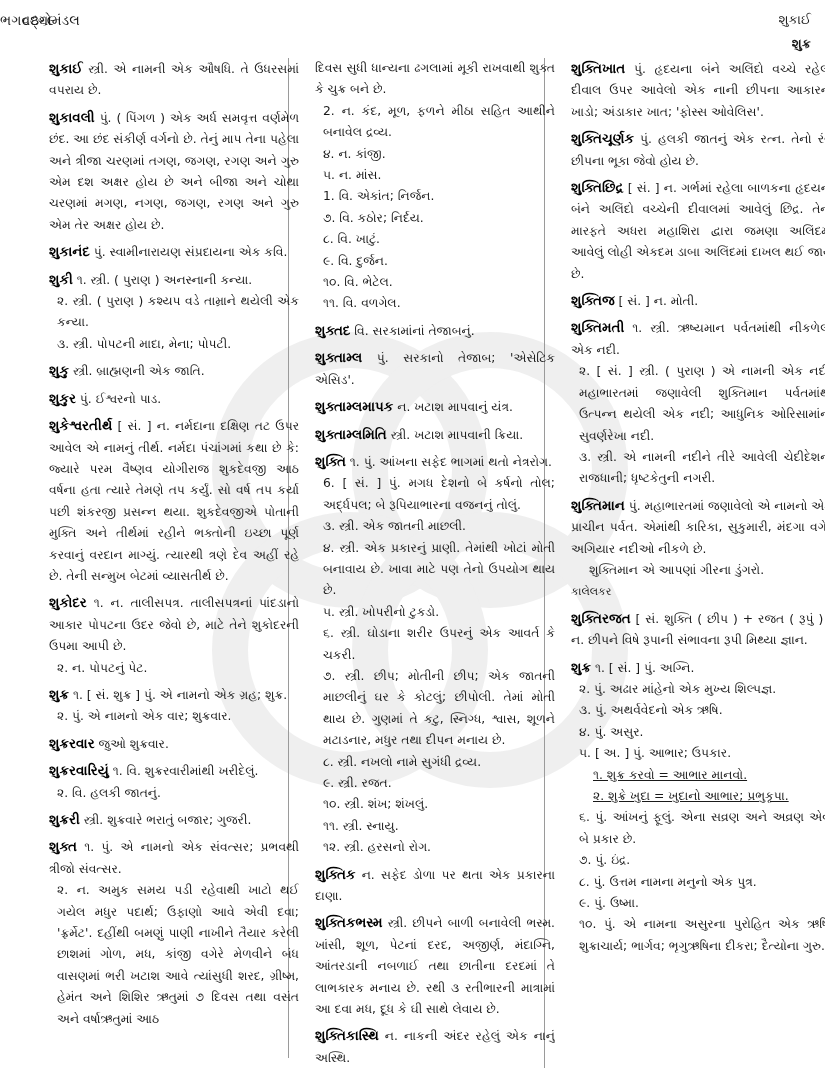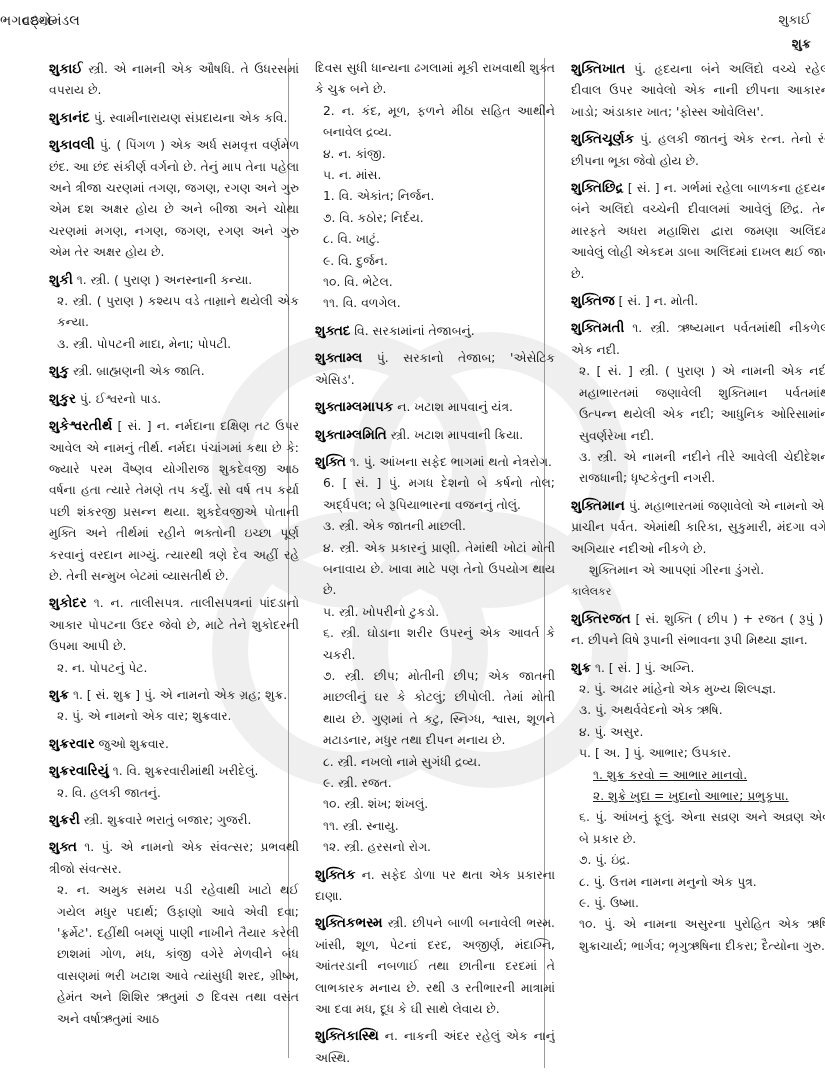--- a/index.html
+++ b/index.html
@@ -61,24 +61,24 @@
 
 <main class="columns">
   <div class="rule rule1"></div>
   <div class="rule rule2"></div>
 
   <section class="col col1">
       <div class="entry">
         <div><span class="hw">શુકાઈ</span> <span>સ્ત્રી. એ નામની એક ઔષધિ. તે ઉધરસમાં વપરાય છે.</span></div>
       </div>
       <div class="entry">
+        <div><span class="hw">શુકાવલી</span> <span>પું. ( પિંગળ ) એક અર્ધ સમવૃત્ત વર્ણમેળ છંદ. આ છંદ સંકીર્ણ વર્ગનો છે. તેનું માપ તેના પહેલા અને ત્રીજા ચરણમાં તગણ, જગણ, રગણ અને ગુરુ એમ દશ અક્ષર હોય છે અને બીજા અને ચોથા ચરણમાં મગણ, નગણ, જગણ, રગણ અને ગુરુ એમ તેર અક્ષર હોય છે.</span></div>
+      </div>
+      <div class="entry">
         <div><span class="hw">શુકાનંદ</span> <span>પું. સ્વામીનારાયણ સંપ્રદાયના એક કવિ.</span></div>
-      </div>
-      <div class="entry">
-        <div><span class="hw">શુકાવલી</span> <span>પું. ( પિંગળ ) એક અર્ધ સમવૃત્ત વર્ણમેળ છંદ. આ છંદ સંકીર્ણ વર્ગનો છે. તેનું માપ તેના પહેલા અને ત્રીજા ચરણમાં તગણ, જગણ, રગણ અને ગુરુ એમ દશ અક્ષર હોય છે અને બીજા અને ચોથા ચરણમાં મગણ, નગણ, જગણ, રગણ અને ગુરુ એમ તેર અક્ષર હોય છે.</span></div>
       </div>
       <div class="entry">
         <div><span class="hw">શુકી</span> <span>૧. સ્ત્રી. ( પુરાણ ) અનસ્નાની કન્યા.</span></div>
         <div class="sense">૨. સ્ત્રી. ( પુરાણ ) કશ્યપ વડે તામ્રાને થયેલી એક કન્યા.</div>
         <div class="sense">૩. સ્ત્રી. પોપટની માદા, મેના; પોપટી.</div>
       </div>
       <div class="entry">
         <div><span class="hw">શુકુ</span> <span>સ્ત્રી. બ્રાહ્મણની એક જાતિ.</span></div>
       </div>
       <div class="entry">

